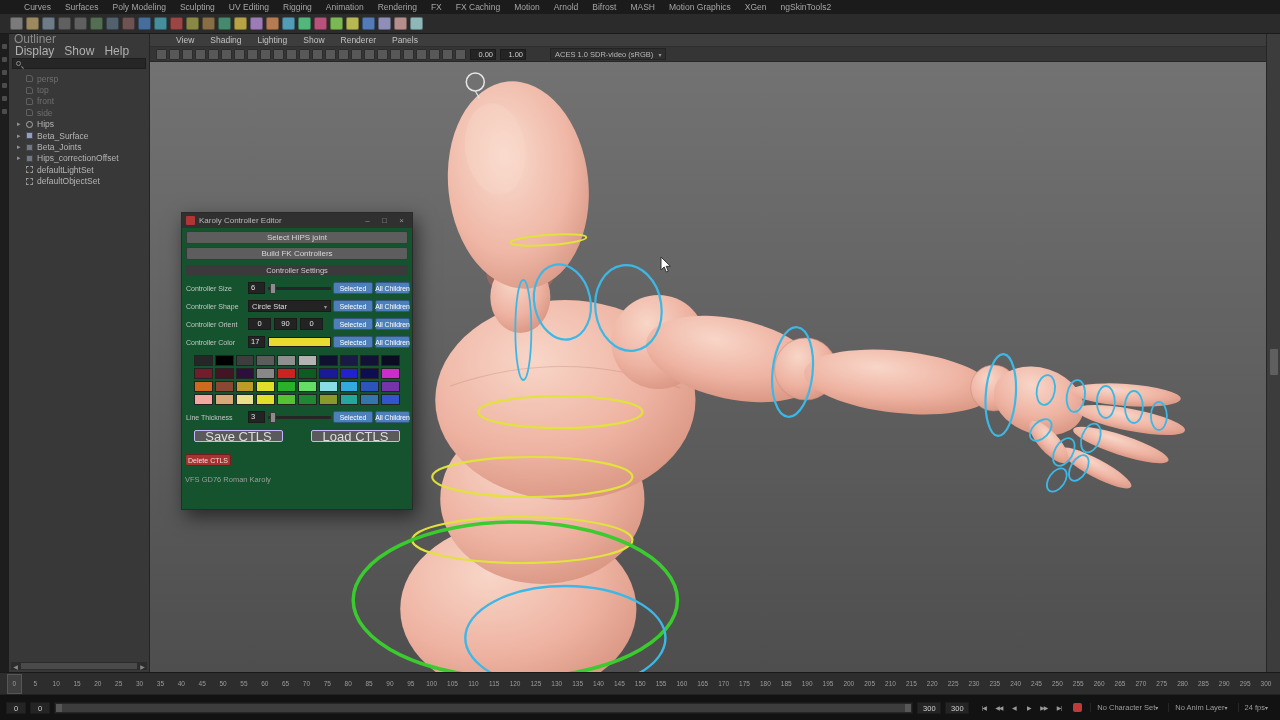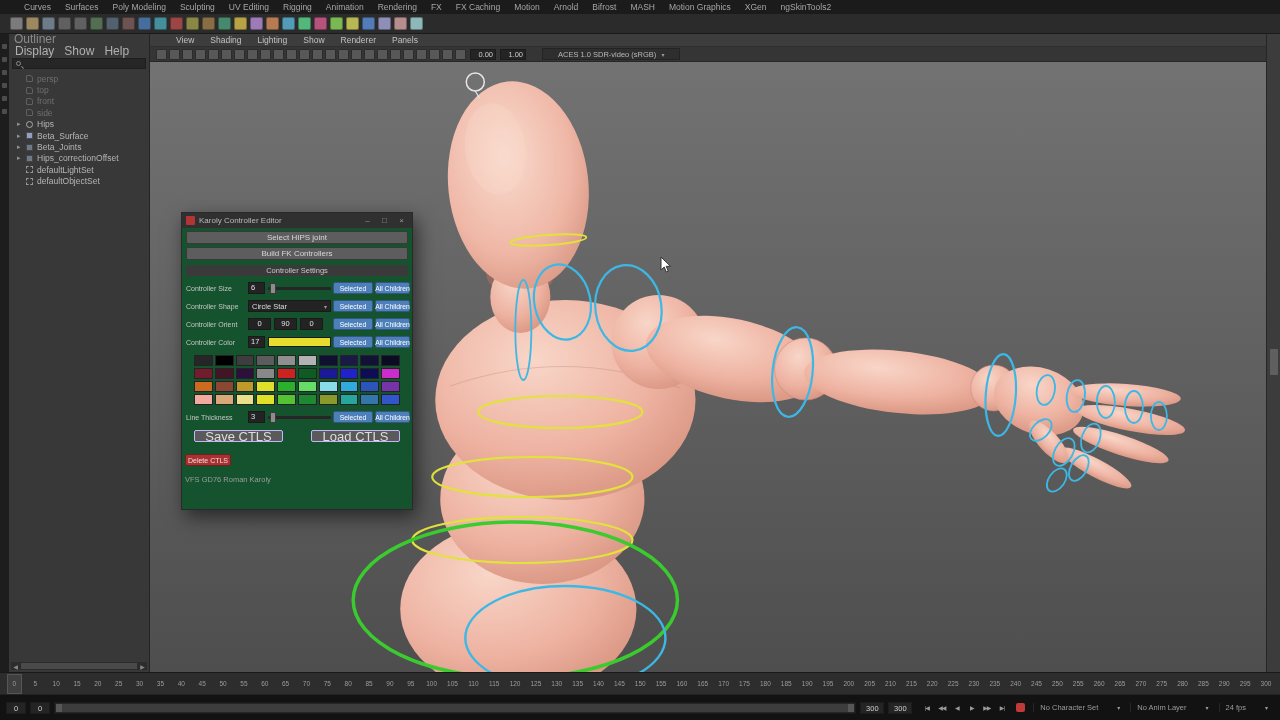--- a/index.html
+++ b/index.html
@@ -43,21 +43,21 @@
   .ol-scroll .thumb{flex:1;height:6px;background:#4a4a4a;margin:0 2px}
 
   
   #viewport{flex:1;position:relative;overflow:hidden;background:linear-gradient(#747474,#4e4e4e)}
   #vp-menus{position:absolute;top:0;left:0;right:0;height:13px;background:#3d3d3d;border-bottom:1px solid #2e2e2e;display:flex;align-items:center;padding-left:18px;z-index:3}
   .vp-menu-item{font-size:8.5px;color:#c2c2c2;padding:0 8px}
   #vp-toolbar{position:absolute;top:13px;left:0;right:0;height:15px;background:#353535;border-bottom:1px solid #272727;display:flex;align-items:center;padding-left:6px;z-index:3}
   #vp-icons{display:flex;align-items:center;gap:2px}
   .vp-icon{width:11px;height:11px;background:#585858;border:1px solid #2c2c2c;border-radius:1px;flex:none}
   .vp-field{width:26px;height:11px;background:#242424;border:1px solid #1b1b1b;color:#ccc;font-size:7.5px;line-height:10px;text-align:right;padding-right:2px;margin-left:4px}
-  .aces{margin-left:16px;height:12px;background:#2e2e2e;border:1px solid #232323;color:#b8b8b8;font-size:7.5px;display:flex;align-items:center;padding:0 15px;gap:5px}
+  .aces{margin-left:24px;height:12px;background:#2e2e2e;border:1px solid #232323;color:#b8b8b8;font-size:7.5px;display:flex;align-items:center;padding:0 4px;gap:5px}
   .caret{font-size:6px;color:#999}
   #scene{position:absolute;left:0;top:0;width:100%;height:100%}
   #cursor{position:absolute;left:510px;top:222px;z-index:6}
 
   
   #right-strip{width:14px;background:#3c3c3c;border-left:1px solid #262626;position:relative}
   .rs-handle{position:absolute;left:3px;top:315px;width:8px;height:26px;background:#5f5f5f;border-radius:1px}
 
   
   #karoly{position:absolute;left:181px;top:212px;width:232px;height:298px;background:#14532d;border:1px solid #2a2a2a;box-shadow:4px 7px 18px rgba(0,0,0,.55);z-index:5;color:#ccc}
@@ -94,21 +94,21 @@
   #bottombar{position:absolute;left:0;top:694px;width:1280px;height:26px;background:#121212;border-top:1px solid #222;display:flex;align-items:center;gap:4px;padding:0 6px}
   .bb-field{width:20px;height:12px;background:#242424;border:1px solid #1c1c1c;color:#cfcfcf;font-size:7.5px;text-align:center;line-height:11px;flex:none}
   .bb-field.w{width:24px}
   .bb-range{flex:1;height:12px;background:#262626;border:1px solid #1a1a1a;position:relative}
   .bb-range .inner{position:absolute;left:1px;right:1px;top:1px;bottom:1px;background:#3d3d3d}
   .bb-range .capL,.bb-range .capR{position:absolute;top:1px;width:6px;height:8px;background:#575757}
   .bb-range .capL{left:1px}.bb-range .capR{right:1px}
   #transport{display:flex;gap:2px;margin-left:4px}
   .tr-btn{min-width:13px;height:12px;color:#9a9a9a;font-size:6px;display:flex;align-items:center;justify-content:center;letter-spacing:-1px}
   .key-icon{width:9px;height:9px;background:#c03a3a;border-radius:2px;margin:0 4px;flex:none}
-  .bb-text{font-size:7.5px;color:#9c9c9c;display:flex;align-items:center;gap:19px;padding:0 6px;border-left:1px solid #262626;white-space:nowrap}
+  .bb-text{font-size:7.5px;color:#9c9c9c;display:flex;align-items:center;gap:0;padding:0 6px;border-left:1px solid #262626;white-space:nowrap}
 </style>
 </head>
 <body>
 
 <div id="app">
 
   <div id="menubar">
       <div class="menu-item">Curves</div>
       <div class="menu-item">Surfaces</div>
       <div class="menu-item">Poly Modeling</div>

